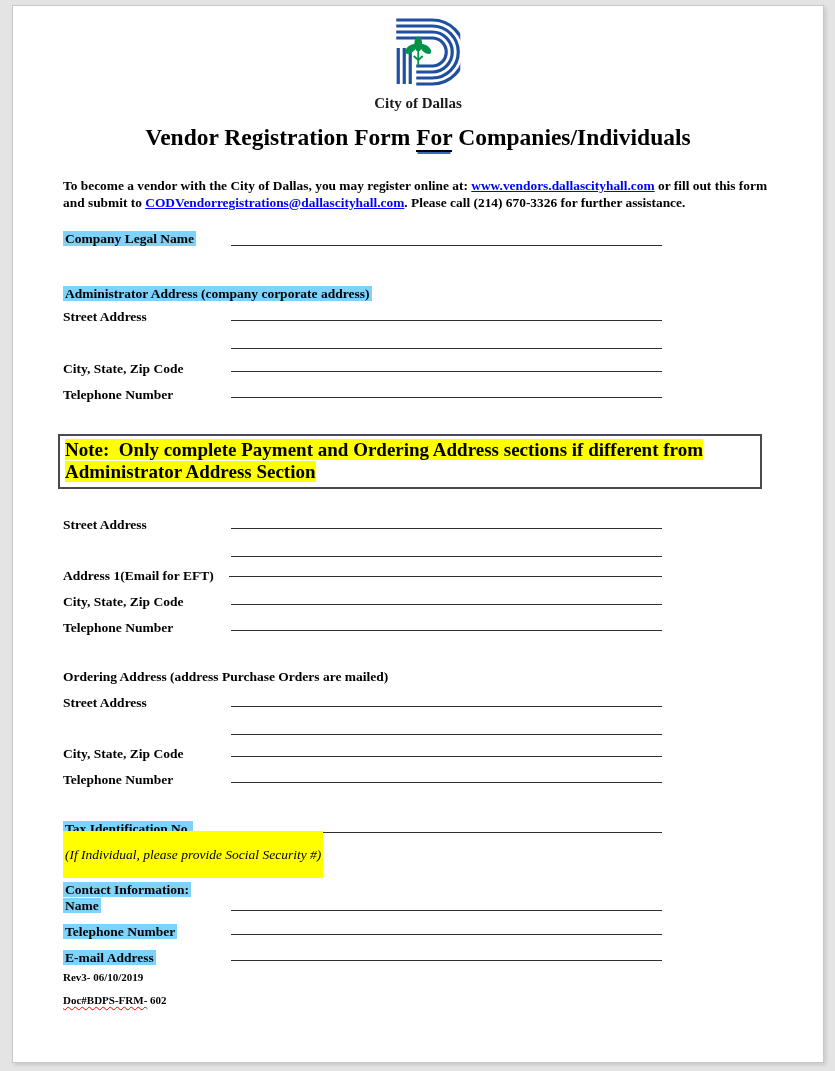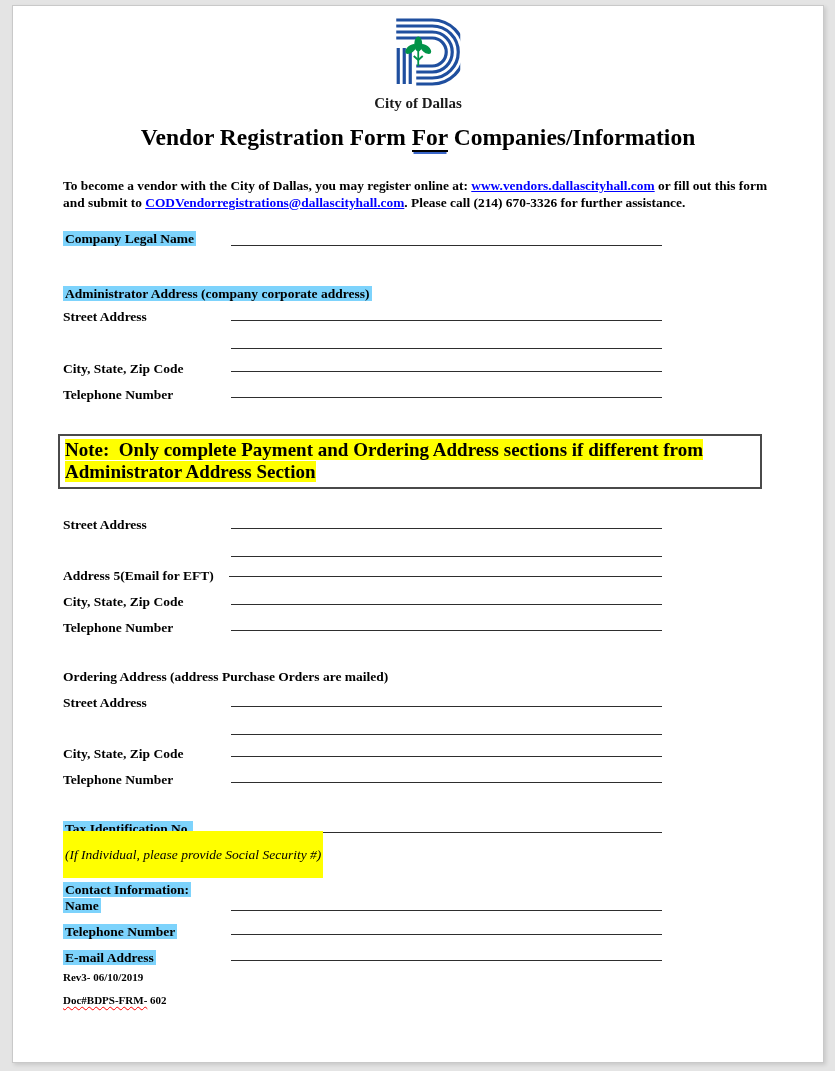--- a/index.html
+++ b/index.html
@@ -96,21 +96,21 @@
       </g>
       <g stroke="#009348" stroke-width="1.8" fill="none">
         <path d="M42,37 V52"></path>
         <path d="M42,46 L37.5,42"></path>
         <path d="M42,46 L46.5,42"></path>
       </g>
     </svg>
     <div class="logo-caption">City of Dallas</div>
   </div>
 
-  <h1 class="title"><span>Vendor Registration Form </span><span class="for-u">For</span><span> Companies/Information</span></h1>
+  <h1 class="title"><span>Vendor Registration Form </span><span class="for-u">For</span><span> Companies/Individuals</span></h1>
 
   <p class="intro"><span>To become a vendor with the City of Dallas, you may register online at: </span><a class="link">www.vendors.dallascityhall.com</a><span> or fill out this form and submit to </span><a class="link">CODVendorregistrations@dallascityhall.com</a><span>. Please call (214) 670-3326 for further assistance.</span></p>
 
   <div class="lbl" style="top:225px"><span class="hl">Company Legal Name</span></div>
   <div class="fline" style="top:239px"></div>
 
   <div class="lbl" style="top:280px"><span class="hl">Administrator Address (company corporate address)</span></div>
 
   <div class="lbl" style="top:303px">Street Address</div>
   <div class="fline" style="top:314px"></div>
@@ -124,21 +124,21 @@
 
   <div class="notebox">
     <span class="note-text">Note:&nbsp; Only complete Payment and Ordering Address sections if different from Administrator Address Section</span>
   </div>
 
 
   <div class="lbl" style="top:511px">Street Address</div>
   <div class="fline" style="top:522px"></div>
   <div class="fline" style="top:550px"></div>
 
-  <div class="lbl" style="top:562px">Address 5(Email for EFT)</div>
+  <div class="lbl" style="top:562px">Address 1(Email for EFT)</div>
   <div class="fline addr2" style="top:570px"></div>
 
   <div class="lbl" style="top:588px">City, State, Zip Code</div>
   <div class="fline" style="top:598px"></div>
 
   <div class="lbl" style="top:614px">Telephone Number</div>
   <div class="fline" style="top:624px"></div>
 
   <div class="lbl" style="top:663px">Ordering Address (address Purchase Orders are mailed)</div>
 

